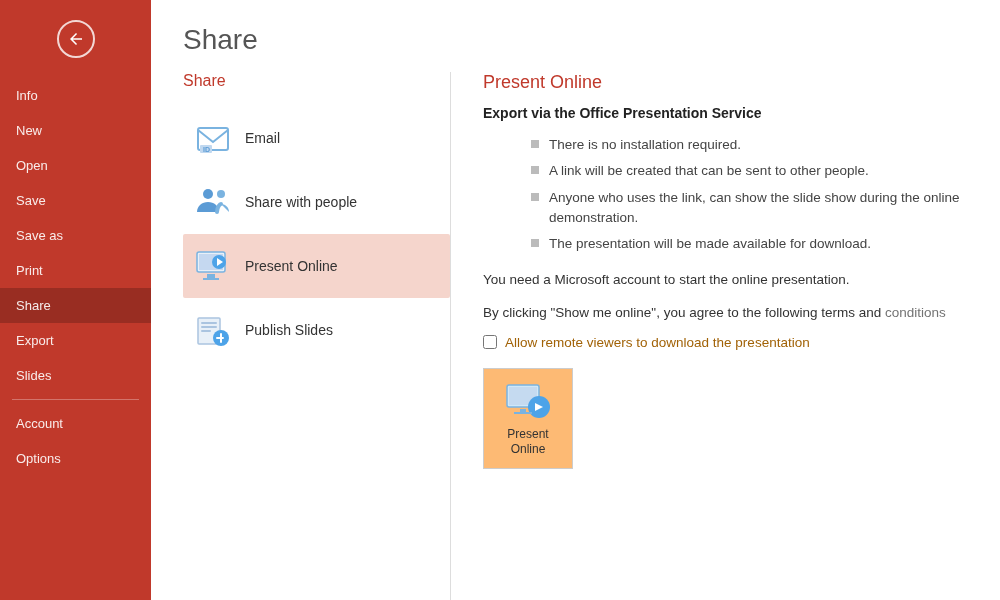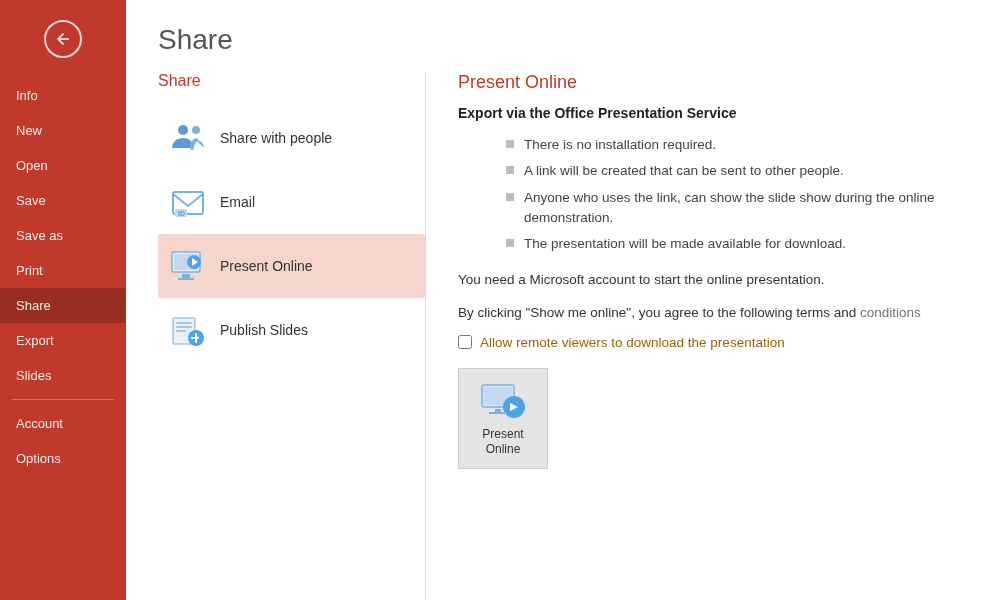--- a/index.html
+++ b/index.html
@@ -8,21 +8,21 @@
       font-size: 14px;
       display: flex;
       height: 600px;
       width: 1000px;
       overflow: hidden;
       background: #fff;
     }
 
     
     #sidebar {
-      width: 126px;
+      width: 151px;
       background: #C0392B;
       display: flex;
       flex-direction: column;
       color: #fff;
       flex-shrink: 0;
     }
     #back-button-container {
       display: flex;
       align-items: center;
       justify-content: center;
@@ -189,21 +189,21 @@
     }
 
     
     .present-online-btn {
       border: 1px solid #ccc;
       display: inline-flex;
       flex-direction: column;
       align-items: center;
       padding: 14px 18px 10px 18px;
       cursor: pointer;
-      background: #e5e5e5;
+      background: #fdba74;
       gap: 6px;
       width: 90px;
     }
     .present-online-btn-label {
       font-size: 12px;
       color: #333;
       text-align: center;
       line-height: 1.3;
     }
 
@@ -245,42 +245,42 @@
     <h1>Share</h1>
   </div>
 
   <div id="content-area">
 
     <div id="share-panel">
       <div id="share-panel-title">Share</div>
 
       <div class="share-option">
         <div class="share-icon">
+          <svg class="email-icon-svg" viewBox="0 0 36 36" xmlns="http://www.w3.org/2000/svg">
+            <rect x="3" y="8" width="30" height="22" rx="2" fill="#fff" stroke="#7ab3e0" stroke-width="2"></rect>
+            <path d="M3 10l15 12L33 10" stroke="#7ab3e0" stroke-width="2" fill="none"></path>
+            <rect x="5" y="25" width="12" height="8" rx="1" fill="#c0d8f0"></rect>
+            <text x="8" y="32" font-size="7" fill="#5b9bd5" font-weight="bold">ID</text>
+          </svg>
+        </div>
+        <span class="share-option-label">Email</span>
+      </div>
+
+      <div class="share-option">
+        <div class="share-icon">
           <svg class="people-icon-svg" viewBox="0 0 36 36" xmlns="http://www.w3.org/2000/svg">
 
             <circle cx="13" cy="10" r="5" fill="#5b9bd5"></circle>
             <path d="M2 28c0-6 5-10 11-10s11 4 11 10" fill="#5b9bd5"></path>
             <circle cx="26" cy="10" r="4" fill="#7ab3e0"></circle>
             <path d="M22 28c0-5 3-8 4-8" stroke="#7ab3e0" stroke-width="4" fill="none" stroke-linecap="round"></path>
             <path d="M26 20c4 0 8 3 8 8" fill="#7ab3e0"></path>
           </svg>
         </div>
         <span class="share-option-label">Share with people</span>
-      </div>
-
-      <div class="share-option">
-        <div class="share-icon">
-          <svg class="email-icon-svg" viewBox="0 0 36 36" xmlns="http://www.w3.org/2000/svg">
-            <rect x="3" y="8" width="30" height="22" rx="2" fill="#fff" stroke="#7ab3e0" stroke-width="2"></rect>
-            <path d="M3 10l15 12L33 10" stroke="#7ab3e0" stroke-width="2" fill="none"></path>
-            <rect x="5" y="25" width="12" height="8" rx="1" fill="#c0d8f0"></rect>
-            <text x="8" y="32" font-size="7" fill="#5b9bd5" font-weight="bold">ID</text>
-          </svg>
-        </div>
-        <span class="share-option-label">Email</span>
       </div>
 
       <div class="share-option active">
         <div class="share-icon">
           <svg class="present-icon-svg" viewBox="0 0 36 36" xmlns="http://www.w3.org/2000/svg">
             <rect x="2" y="4" width="28" height="20" rx="2" fill="#e8f0f8" stroke="#7ab3e0" stroke-width="1.5"></rect>
             <rect x="4" y="6" width="24" height="16" fill="#c5d8f0"></rect>
             <circle cx="24" cy="14" r="7" fill="#4da3e8"></circle>
             <path d="M22 10 l6 4 l-6 4 z" fill="#fff"></path>
             <rect x="12" y="26" width="8" height="4" fill="#7ab3e0"></rect>

